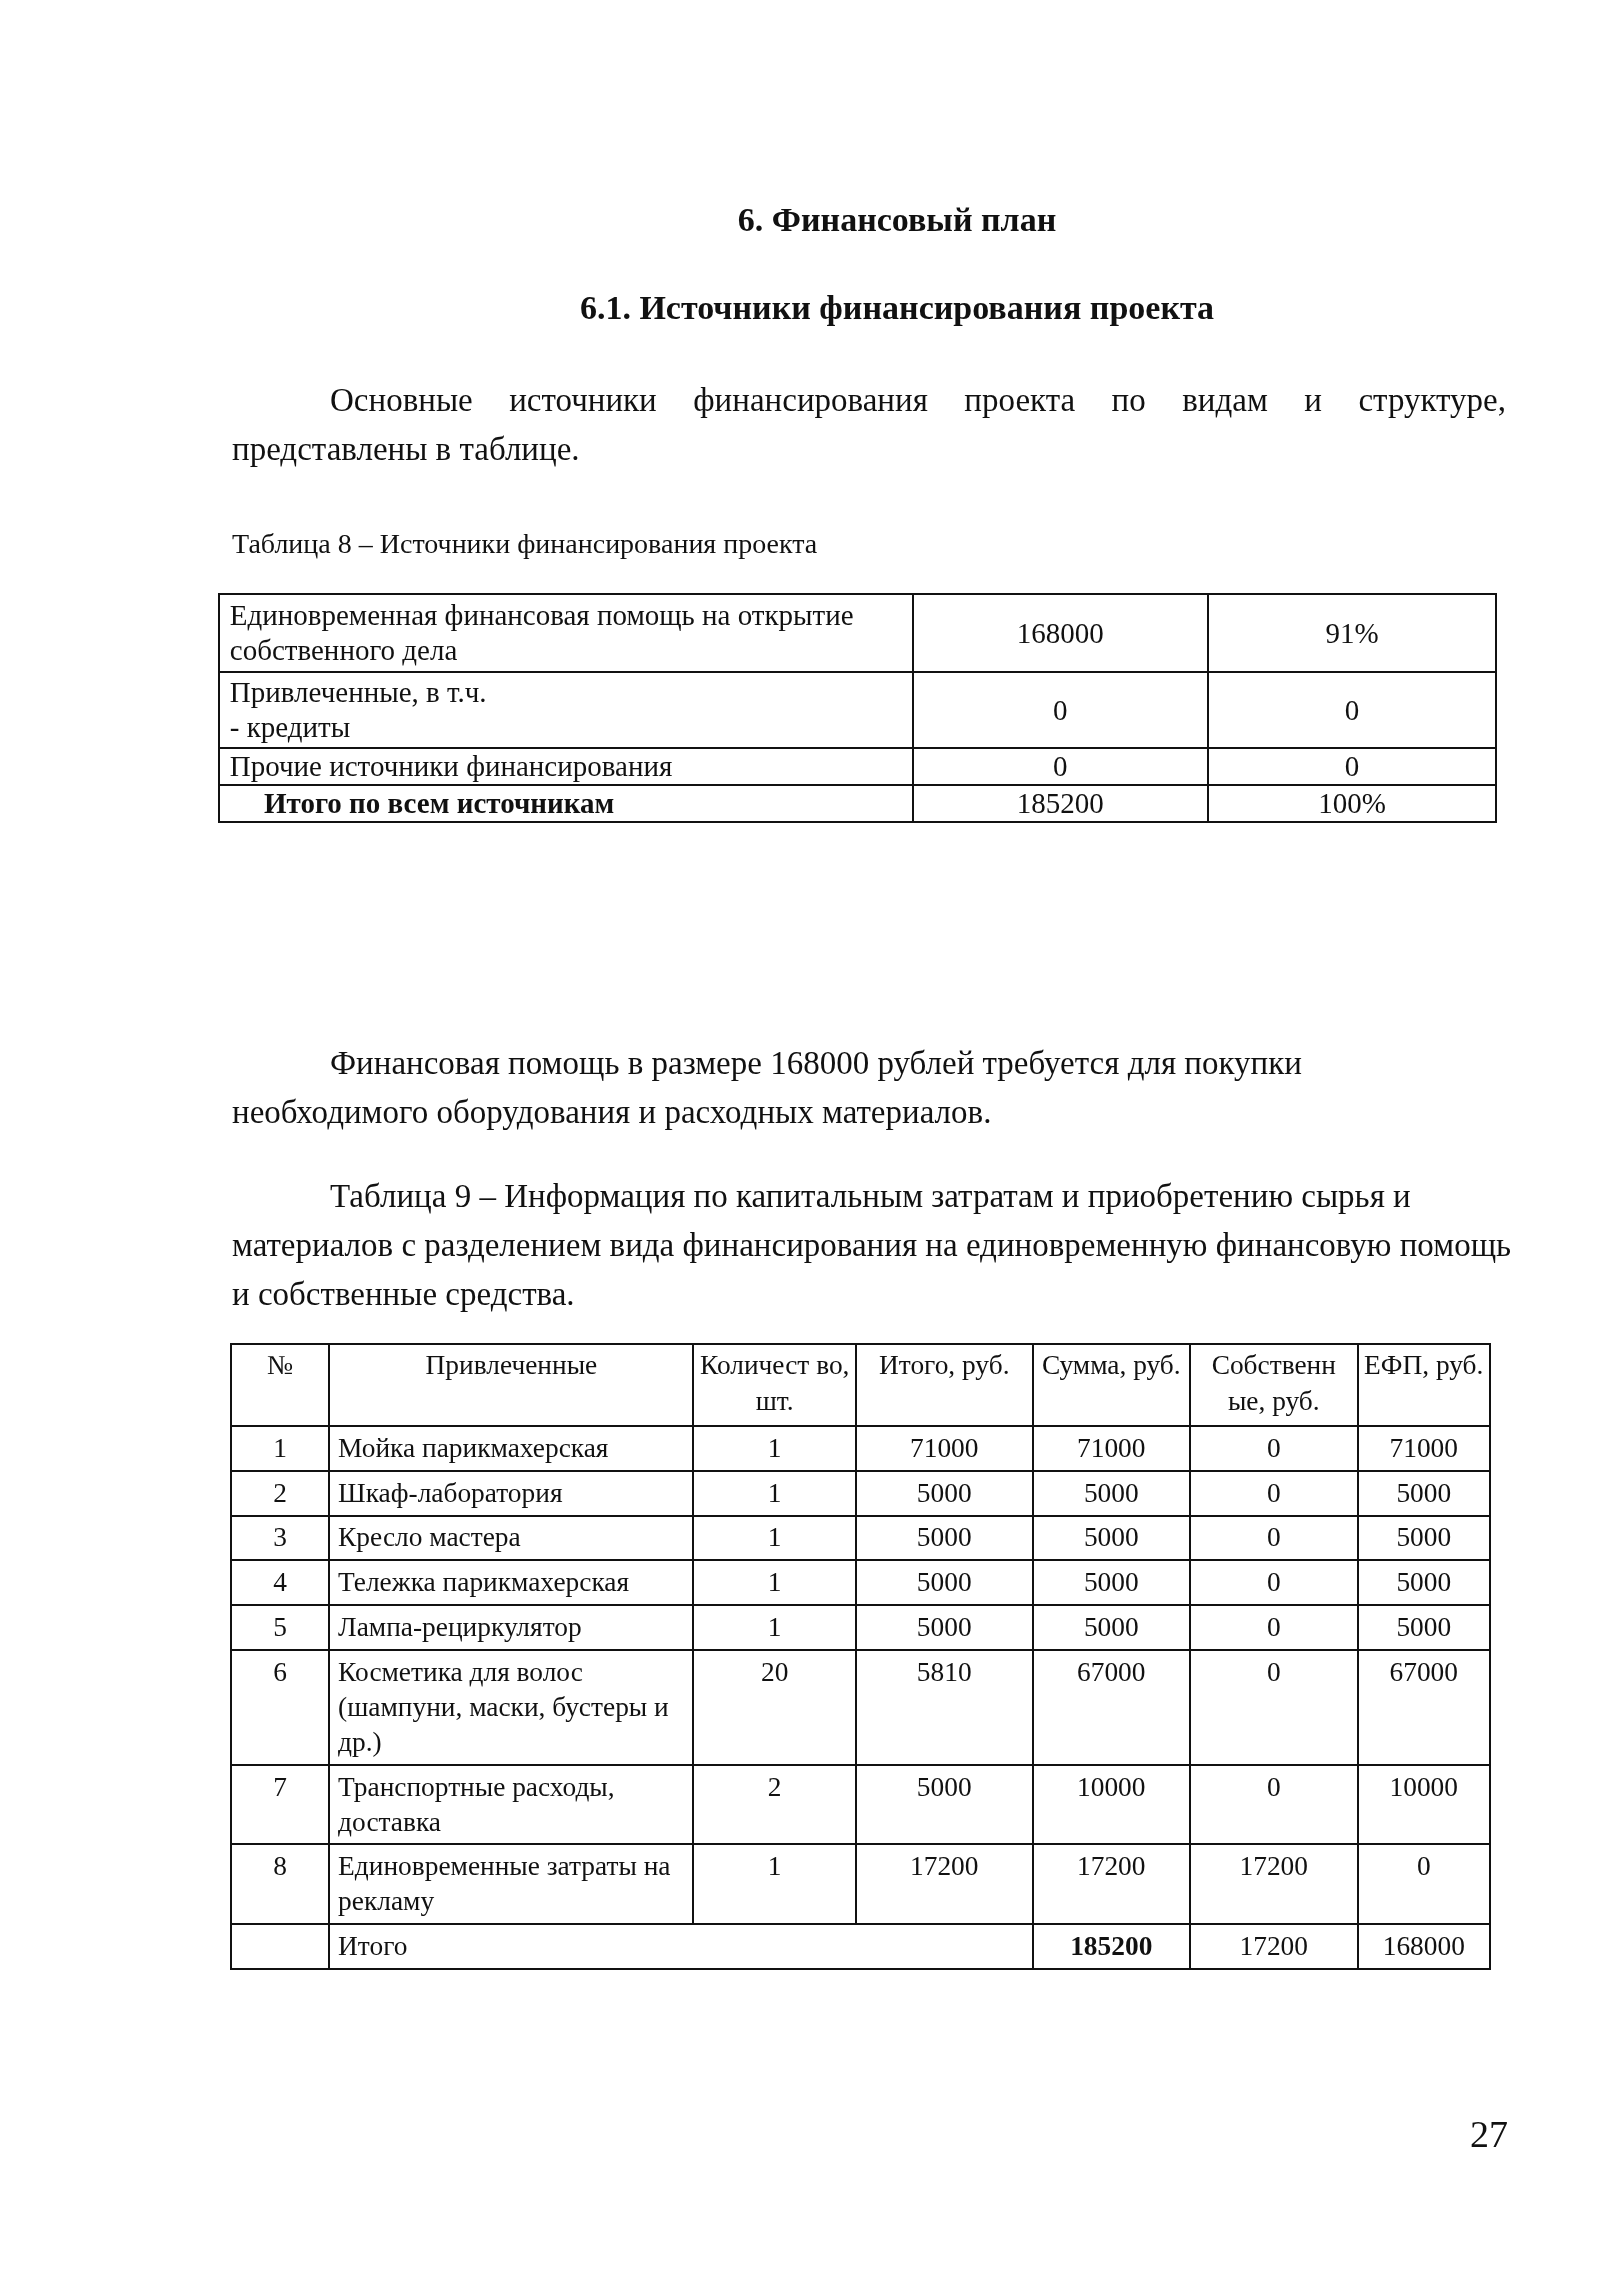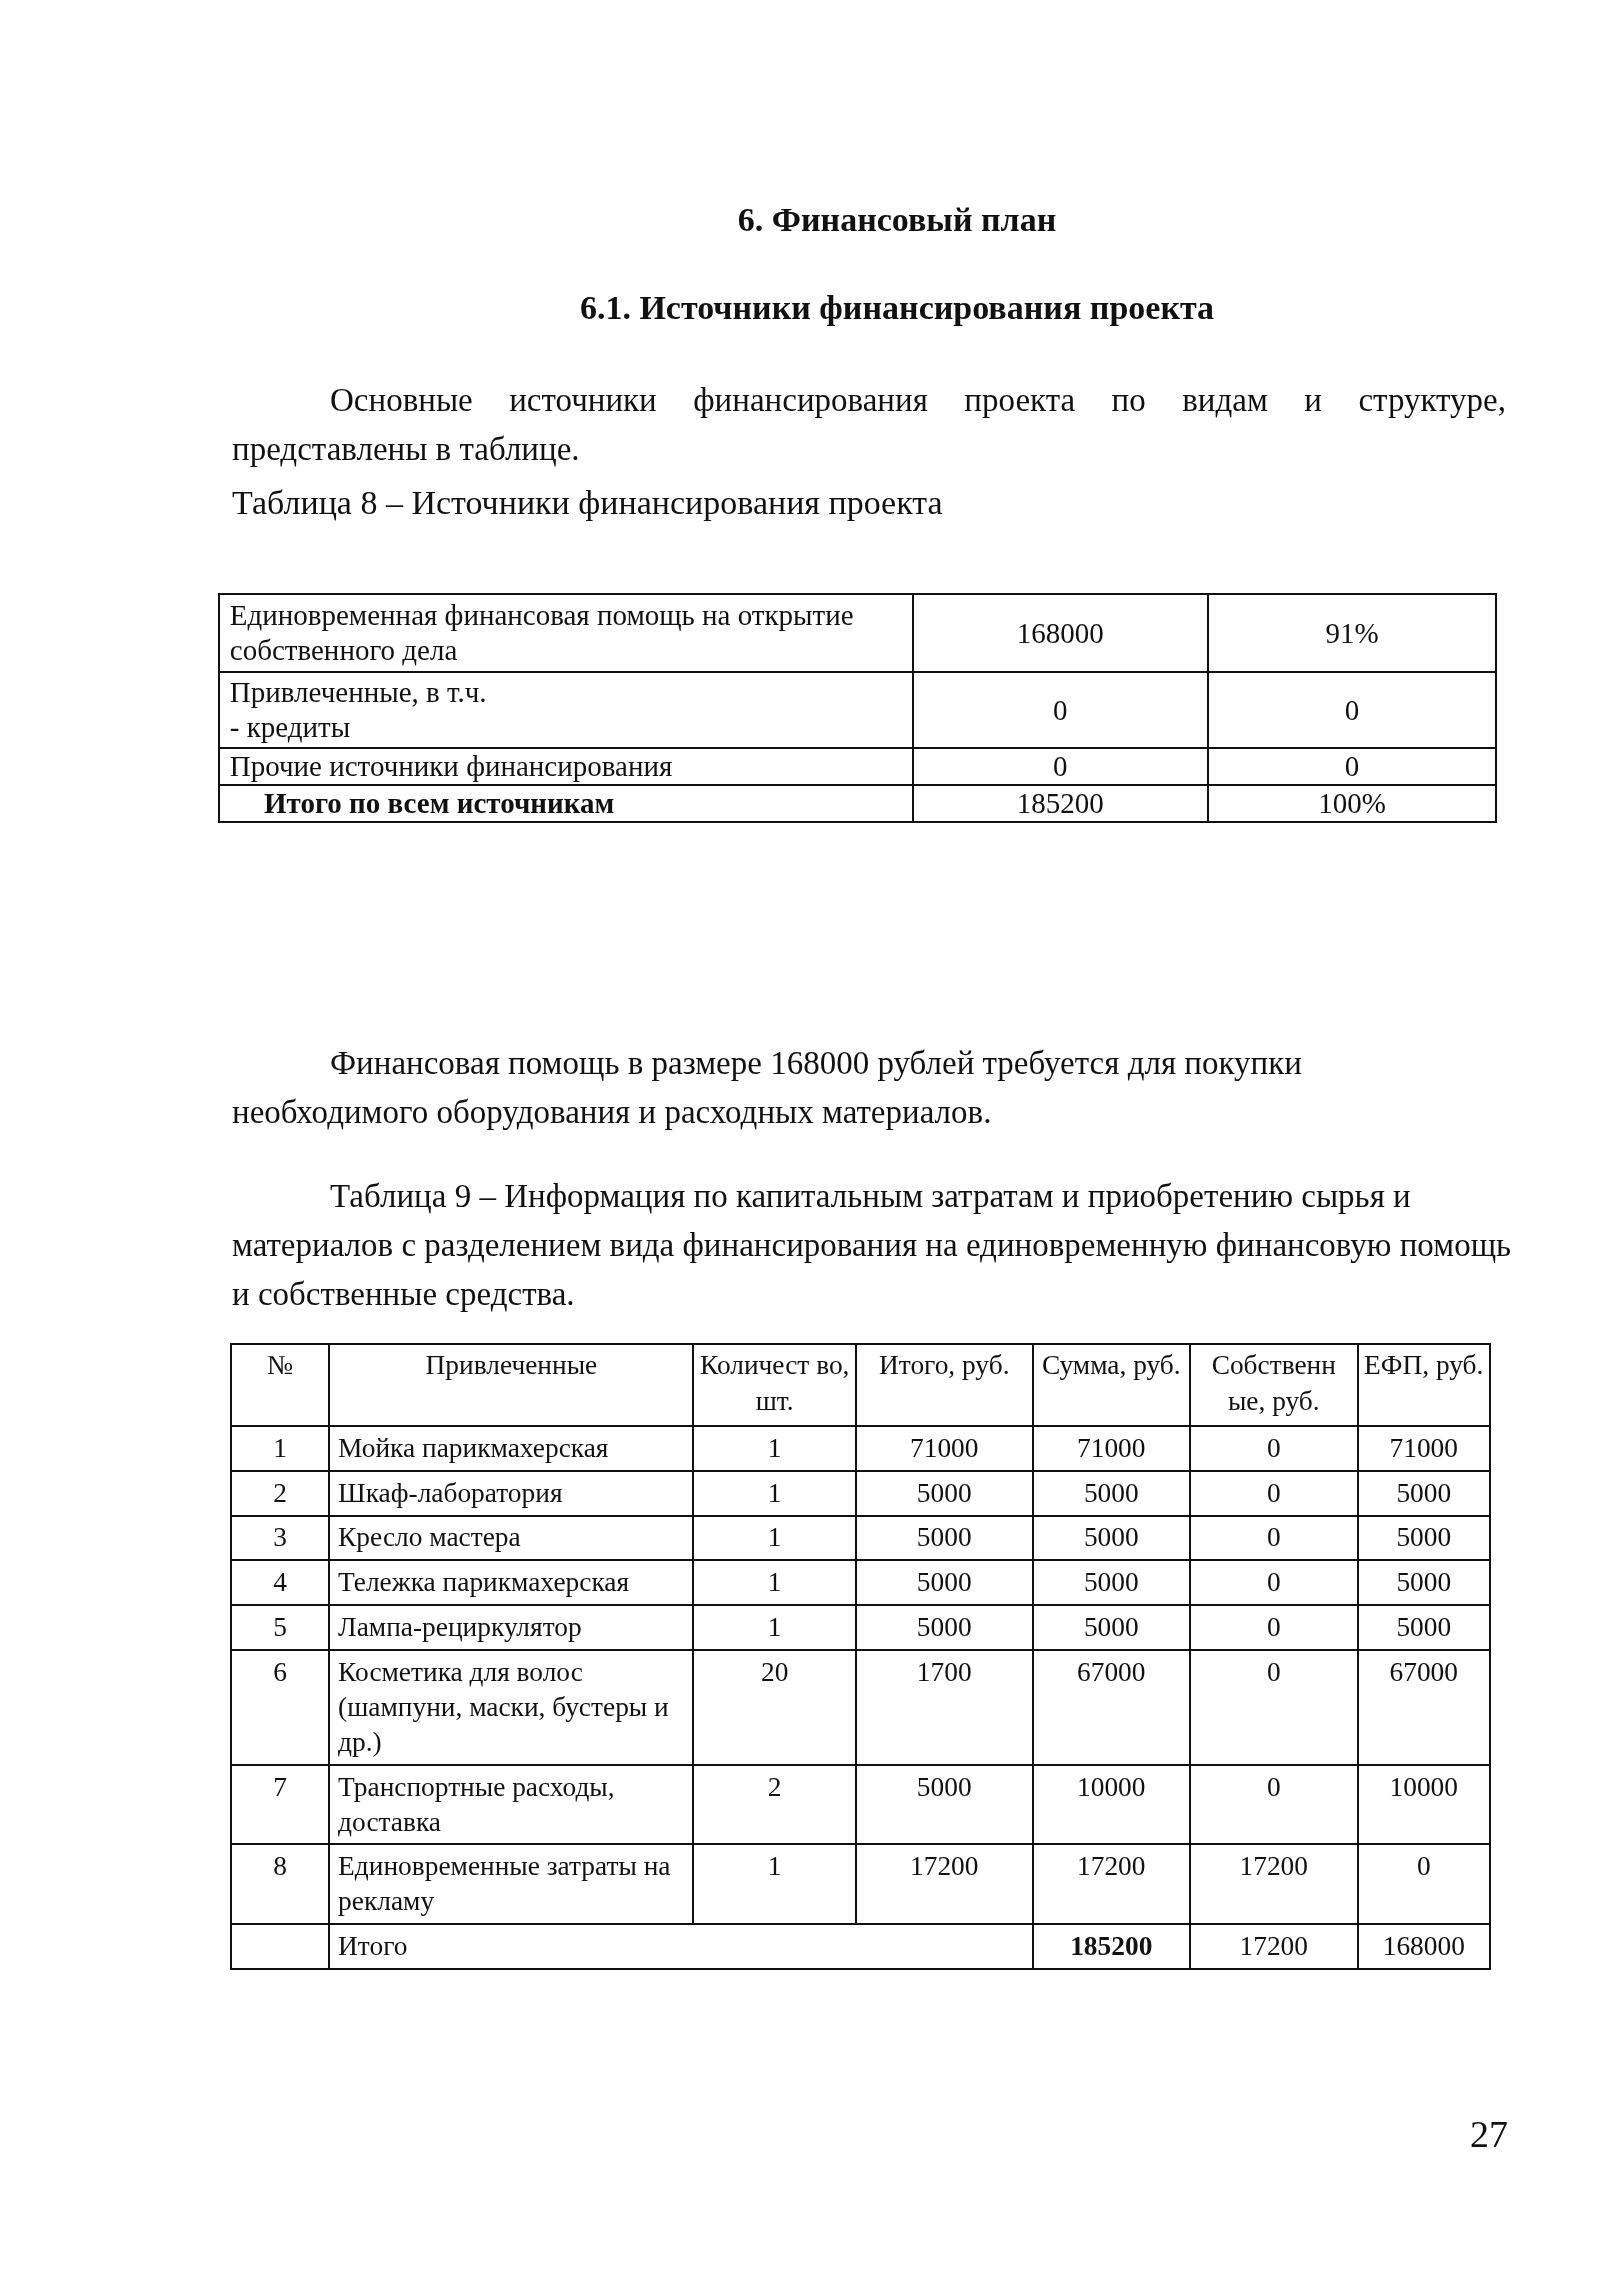--- a/index.html
+++ b/index.html
@@ -4,21 +4,21 @@
 <style>
   html, body { margin: 0; padding: 0; background: #ffffff; }
   body { width: 1623px; height: 2293px; position: relative; overflow: hidden;
          font-family: "Liberation Serif", "DejaVu Serif", serif; color: #111; }
   .abs { position: absolute; }
   .h1 { left: 0; width: 1794px; top: 201px; text-align: center; font-weight: bold; font-size: 34px; }
   .h2 { left: 0; width: 1794px; top: 289px; text-align: center; font-weight: bold; font-size: 34px; }
   .para { font-size: 33px; line-height: 49px; }
   .p1 { left: 232px; width: 1274px; top: 376px; text-align: justify; text-align-last: left; }
   .p1 .indent { display: inline-block; width: 98px; }
-  .cap8 { left: 232px; top: 484px; font-size: 34px; }
+  .cap8 { left: 232px; top: 528px; font-size: 28px; }
   table { border-collapse: collapse; position: absolute; }
   td, th { border: 2.9px solid #111; padding: 0 9.8px; font-size: 29px; line-height: 35px; vertical-align: middle; }
   #t8 { left: 218px; top: 593px; width: 1279px; }
   #t8 th { font-weight: bold; text-align: center; vertical-align: top; height: 78px; padding-top: 3.9px; }
   #t8 td.c { text-align: center; }
   #t8 td.l { text-align: left; }
   #t8 tr.total td.l { font-weight: bold; padding-left: 44px; }
   .p2 { left: 232px; width: 1274px; top: 1039px; }
   .p2 .indent { display: inline-block; width: 98px; }
   .p3 { left: 232px; width: 1294px; top: 1172px; }
@@ -142,21 +142,21 @@
         <td class="c">1</td>
         <td class="c">5000</td>
         <td class="c">5000</td>
         <td class="c">0</td>
         <td class="c">5000</td>
       </tr>
       <tr>
         <td class="c">6</td>
         <td class="l">Косметика для волос (шампуни, маски, бустеры и др.)</td>
         <td class="c">20</td>
-        <td class="c">1700</td>
+        <td class="c">5810</td>
         <td class="c">67000</td>
         <td class="c">0</td>
         <td class="c">67000</td>
       </tr>
       <tr>
         <td class="c">7</td>
         <td class="l">Транспортные расходы, доставка</td>
         <td class="c">2</td>
         <td class="c">5000</td>
         <td class="c">10000</td>

